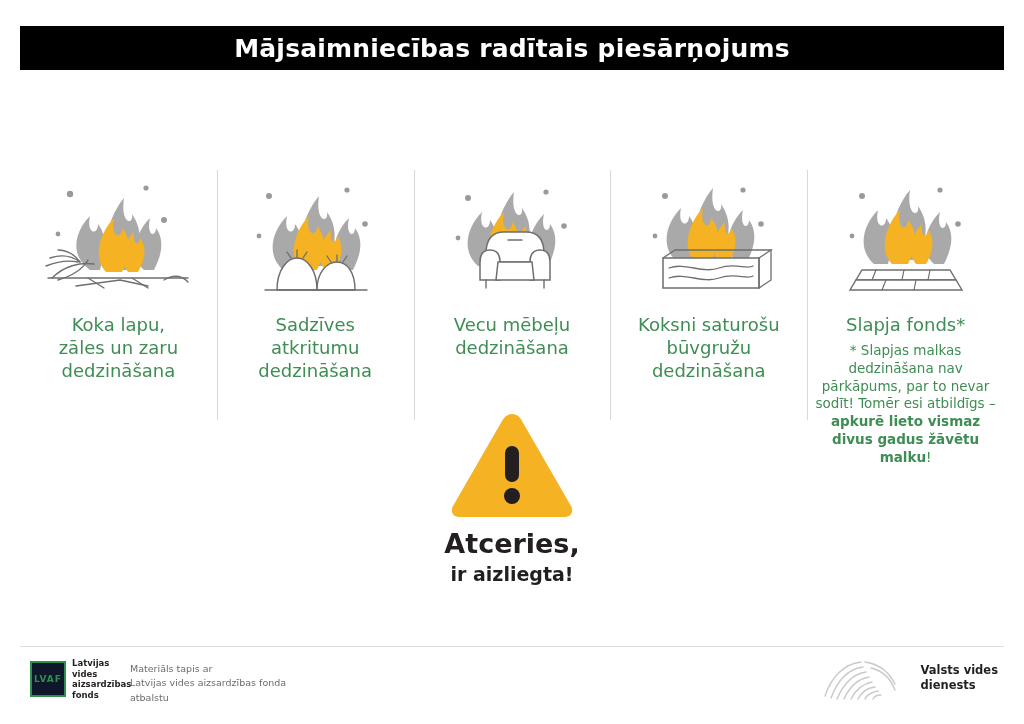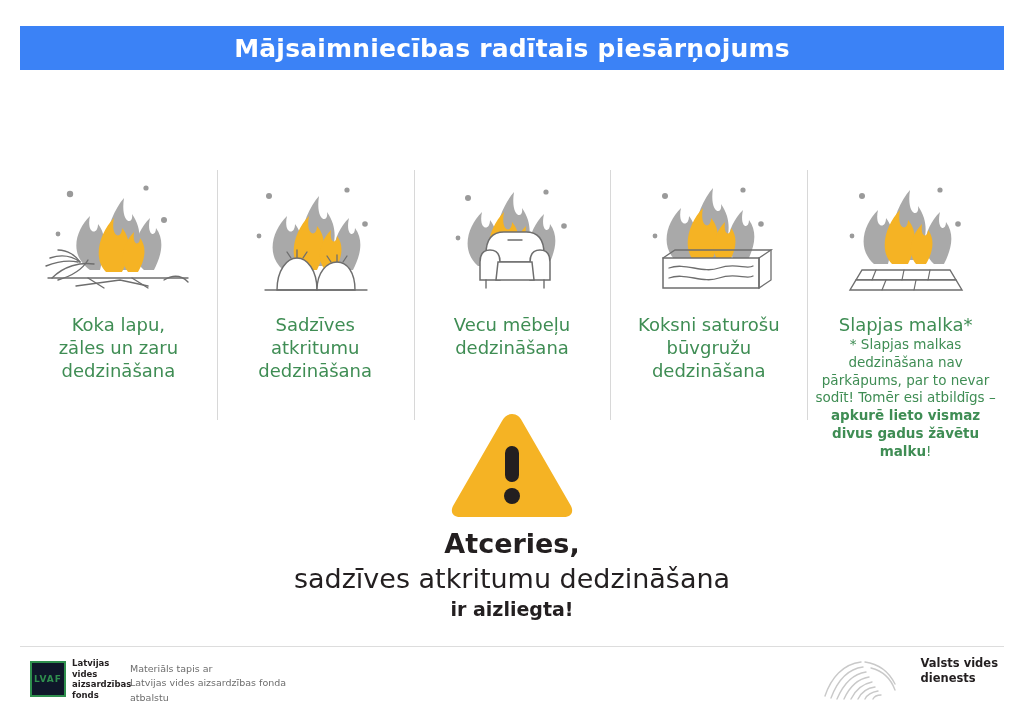--- a/index.html
+++ b/index.html
@@ -21,21 +21,21 @@
     box-sizing: border-box;
   }
 
   
   .header-bar {
     position: absolute;
     left: 20px;
     top: 26px;
     width: 984px;
     height: 44px;
-    background: #3b82f6;
+    background: #000000;
     display: flex;
     align-items: center;
     justify-content: center;
   }
   .header-bar .title {
     color: #ffffff;
     font-size: 25px;
     font-weight: bold;
     letter-spacing: 0.2px;
     font-family: "DejaVu Sans", sans-serif;
@@ -88,20 +88,21 @@
     justify-content: center;
   }
   .col-label {
     margin-top: 8px;
     text-align: center;
     color: #3f8d54;
     font-size: 18px;
     line-height: 1.28;
   }
   .col-note {
+    margin-top: 6px;
     text-align: center;
     color: #3f8d54;
     font-size: 13.5px;
     line-height: 1.32;
   }
   .col-note b {
     font-weight: bold;
   }
 
   
@@ -199,21 +200,21 @@
     text-align: center;
     color: #3f8d54;
     font-size: 22px;
     font-weight: bold;
   }
   .vvd {
     position: absolute;
     right: 6px;
     top: 2px;
     display: flex;
-    align-items: flex-start;
+    align-items: center;
     gap: 8px;
   }
   .vvd-mark {
     width: 82px;
     height: 44px;
     overflow: hidden;
   }
   .vvd-text {
     margin-left: 10px;
     font-size: 11.5px;
@@ -382,38 +383,37 @@
           </g>
           <g fill="none" stroke="#6e6e6e" stroke-width="1.2" stroke-linecap="round">
             <path d="M60 112 L56 122"></path>
             <path d="M88 112 L86 122"></path>
             <path d="M114 112 L112 122"></path>
             <path d="M70 122 L66 132"></path>
             <path d="M100 122 L98 132"></path>
           </g>
         </svg>
       </div>
-      <div class="col-label">Slapjas malka*</div>
+      <div class="col-label">Slapja fonds*</div>
       <div class="col-note">
         <span>* Slapjas malkas dedzināšana nav pārkāpums, par to nevar sodīt! Tomēr esi atbildīgs – </span><b>apkurē lieto vismaz divus gadus žāvētu malku</b><span>!</span>
       </div>
     </div>
 
   </div>
 
   <div class="warning-wrap">
     <div class="warn-icon">
       <svg viewBox="0 0 130 112" width="130" height="112">
         <path d="M65 6 C70 6 73 9 75 13 L124 98 C127 104 124 109 117 109 L13 109 C6 109 3 104 6 98 L55 13 C57 9 60 6 65 6 Z" fill="#f5b324"></path>
         <rect x="58" y="38" width="14" height="36" rx="7" fill="#231f20"></rect>
         <circle cx="65" cy="88" r="8" fill="#231f20"></circle>
       </svg>
     </div>
     <div class="warn-line1">Atceries,</div>
-    <div class="warn-line2">sadzīves atkritumu dedzināšana</div>
     <div class="warn-line3">ir aizliegta!</div>
   </div>
 
   <div class="footer-rule"></div>
   <div class="footer">
 
     <div class="lvaf-logo">
       <div class="lvaf-mark">
         <span>LVAF</span>
       </div>

